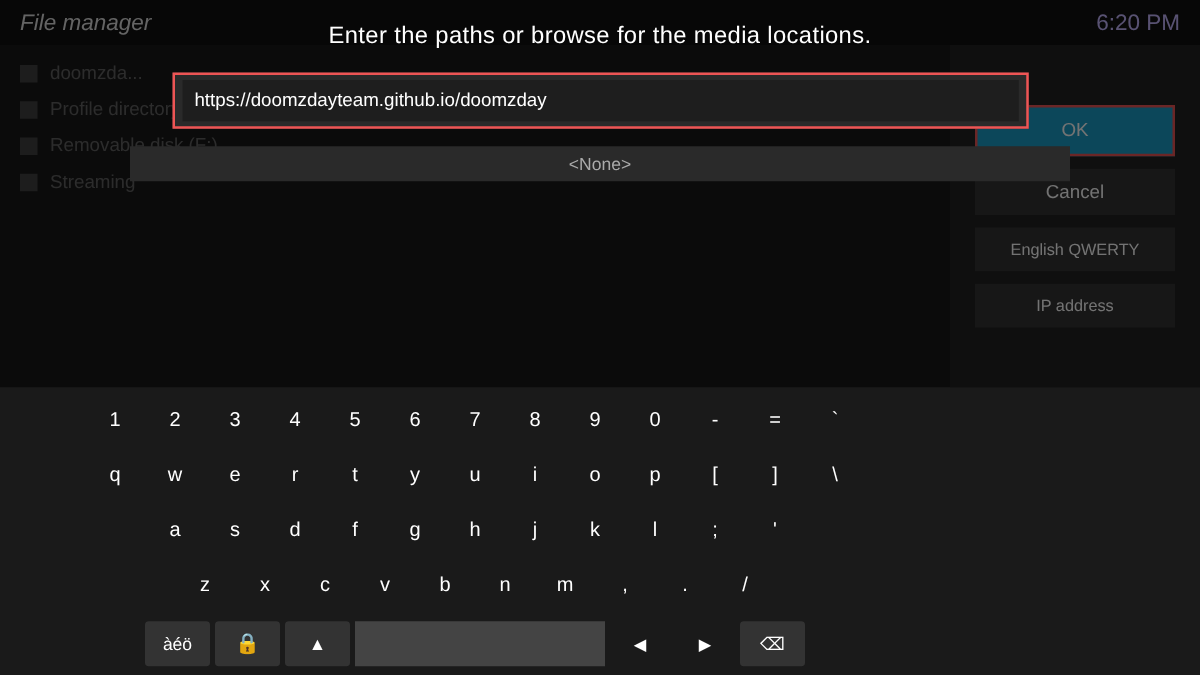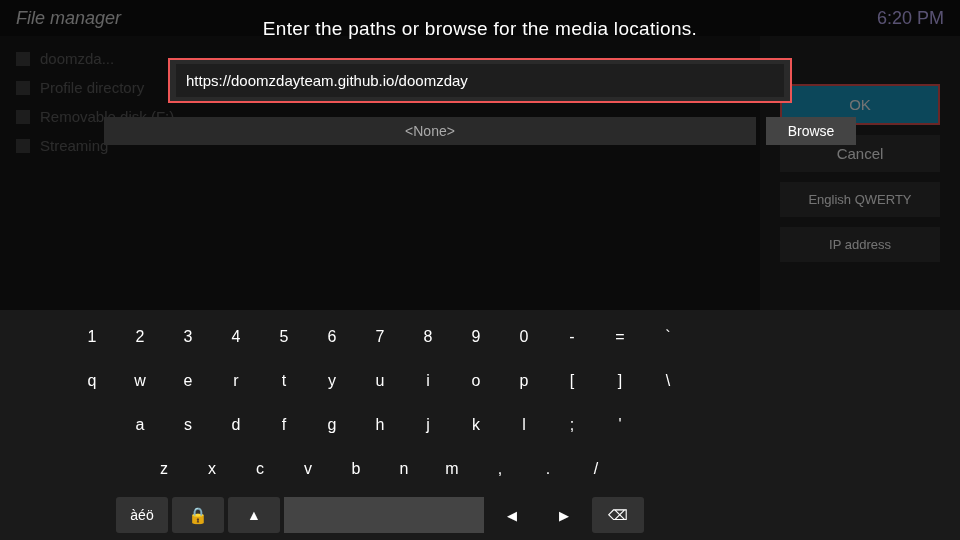--- a/index.html
+++ b/index.html
@@ -78,21 +78,21 @@
     .dialog-instruction {
       font-size: 19px;
       color: #fff;
       margin-bottom: 18px;
       text-align: center;
       letter-spacing: 0.3px;
     }
 
     
     .url-input-container {
-      width: 624px;
+      width: 685px;
       background: #2a2a2a;
       border: 2px solid #e55;
       padding: 4px 6px;
       display: flex;
       align-items: center;
     }
     .url-input-inner {
       flex: 1;
       background: #1e1e1e;
       border: none;
@@ -282,21 +282,20 @@
 
 <div class="dialog-overlay">
   <div class="dialog-instruction">Enter the paths or browse for the media locations.</div>
 
   <div class="url-input-container">
     <input class="url-input-inner" type="text" value="https://doomzdayteam.github.io/doomzday" style="">
   </div>
 
   <div class="browse-row">
     <div class="browse-none">&lt;None&gt;</div>
-    <button class="browse-btn">Browse</button>
   </div>
 </div>
 
 <div class="keyboard-area">
 
   <div class="keyboard-row">
     <button class="key">1</button>
     <button class="key">2</button>
     <button class="key">3</button>
     <button class="key">4</button>

